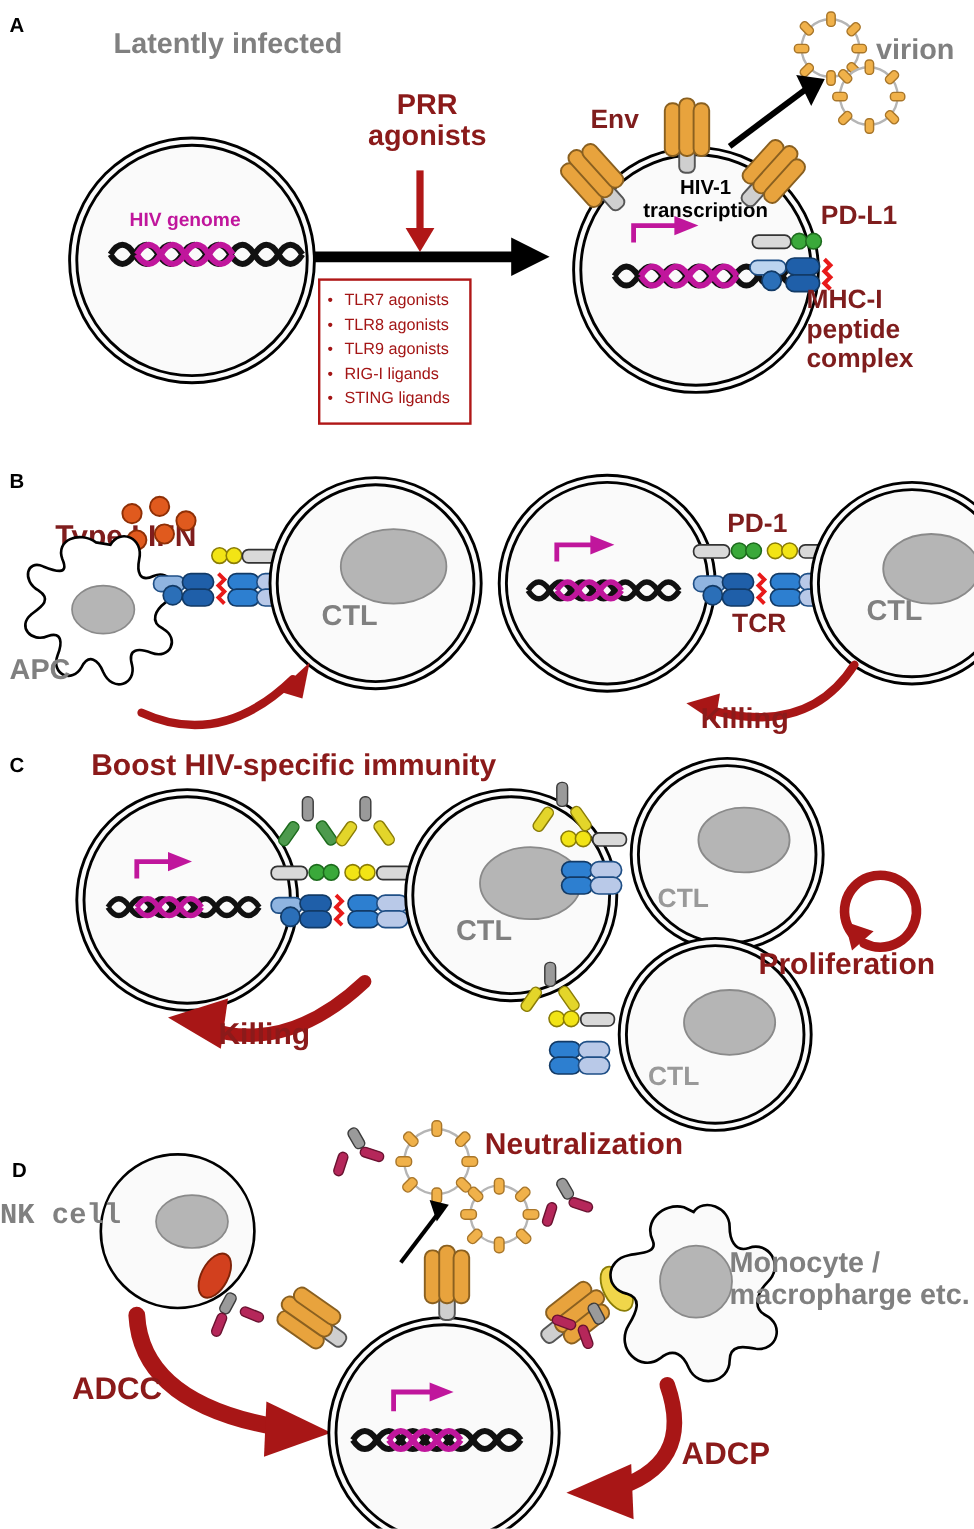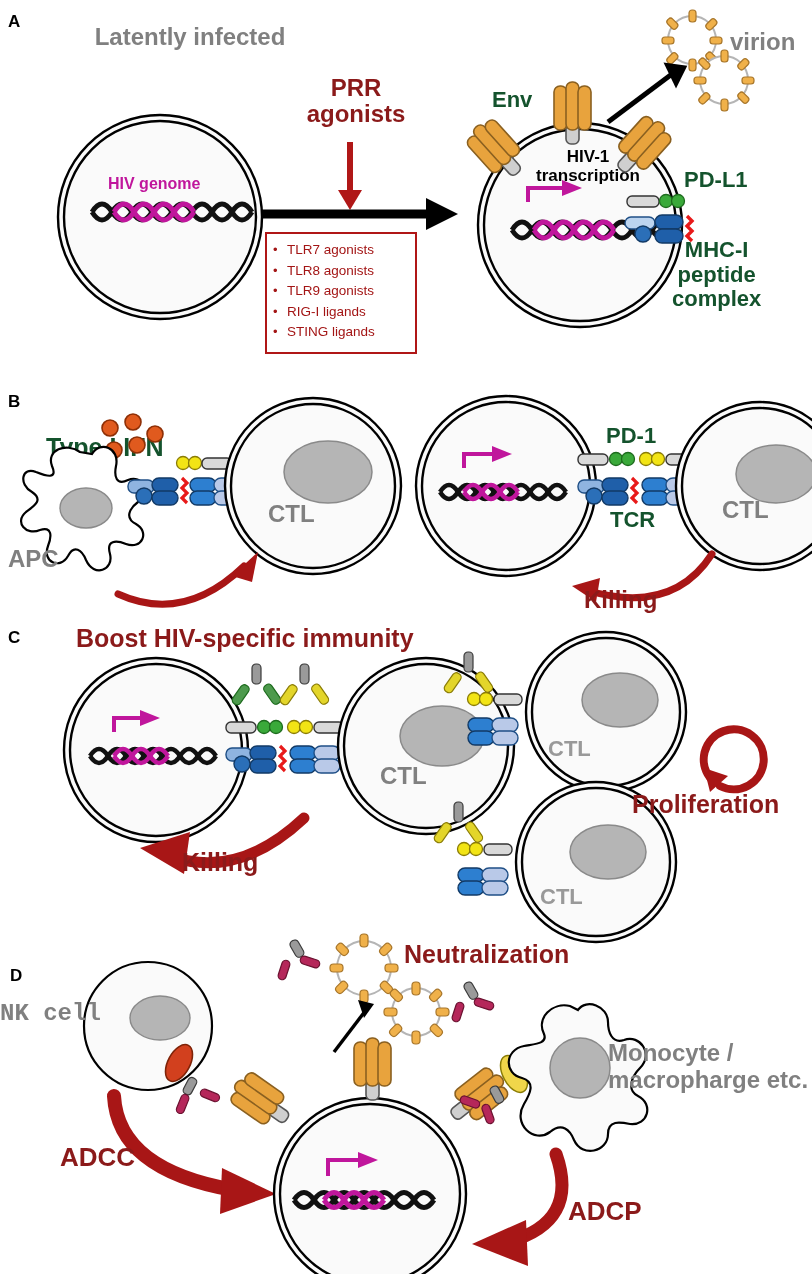--- a/index.html
+++ b/index.html
@@ -1,21 +1,21 @@
 <!DOCTYPE html>
 <html><head>
 <meta charset="utf-8">
 <style>
   html,body{margin:0;padding:0;background:#ffffff;}
   body{font-family:"Liberation Sans",sans-serif;}
   #fig{position:relative;width:812px;height:1274px;background:#fff;overflow:hidden;}
   .abs{position:absolute;}
   .panel-letter{font-weight:bold;font-size:17px;color:#000;letter-spacing:0;}
   .gray-title{color:#808080;font-weight:bold;font-size:24px;line-height:1.08;text-align:center;}
-  .black-lab{color:#14532d;font-weight:bold;font-size:22px;line-height:1.08;text-align:center;}
+  .black-lab{color:#7f1d1d;font-weight:bold;font-size:22px;line-height:1.08;}
   .black-lab-sm{color:#000;font-weight:bold;font-size:17px;line-height:1.1;text-align:center;}
   .dark-red{color:#8b1a1a;font-weight:bold;}
   .gray-lab{color:#808080;font-weight:bold;font-size:24px;}
   .gray-lab-sm{color:#999;font-weight:bold;font-size:22px;}
   .magenta{color:#c0169c;font-weight:bold;font-size:16px;}
   .listbox{border:2px solid #b01717;background:#fff;box-sizing:border-box;}
   .listbox ul{margin:0;padding:6px 4px 6px 20px;list-style:none;}
   .listbox li{color:#a31515;font-size:13.5px;line-height:1.52;position:relative;font-family:"Liberation Sans",sans-serif;}
   .listbox li:before{content:"\2022";position:absolute;left:-14px;top:0;color:#a31515;font-size:13px;}
   svg{display:block;overflow:visible;}
@@ -50,21 +50,21 @@
   <svg class="abs" style="left:330px;top:142px;" width="40" height="72">
     <line x1="20" y1="0" x2="20" y2="52" stroke="#b01717" stroke-width="6"></line>
     <polygon points="8,48 32,48 20,68" fill="#b01717"></polygon>
   </svg>
 
   <svg class="abs" style="left:262px;top:192px;" width="200" height="46">
     <line x1="0" y1="22" x2="168" y2="22" stroke="#000" stroke-width="9"></line>
     <polygon points="164,6 196,22 164,38" fill="#000"></polygon>
   </svg>
 
-  <div class="abs listbox" style="left:265px;top:232px;width:152px;height:122px;">
+  <div class="abs listbox" style="left:265px;top:232px;width:128px;height:122px;">
     <ul>
       <li>TLR7 agonists</li>
       <li>TLR8 agonists</li>
       <li>TLR9 agonists</li>
       <li>RIG-I ligands</li>
       <li>STING ligands</li>
     </ul>
   </div>
 
 

